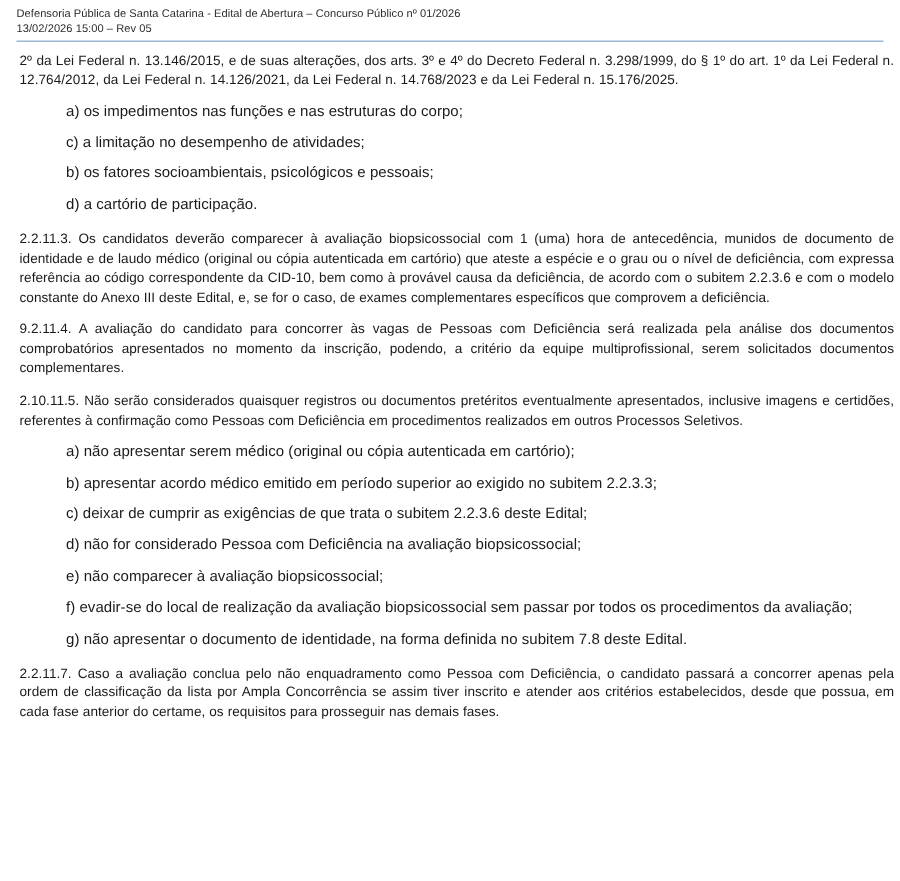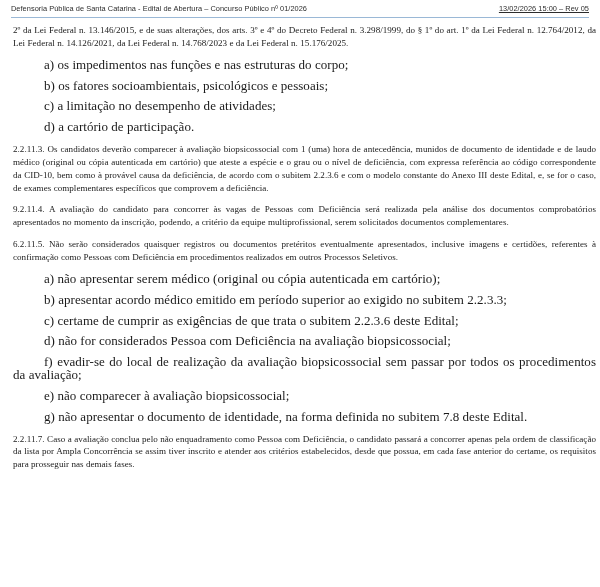--- a/index.html
+++ b/index.html
@@ -33,53 +33,52 @@
     display: flex;
     align-items: baseline;
     justify-content: space-between;
     font-size: 7.4px;
     line-height: 10px;
     color: #2c2c2c;
     padding-bottom: 3px;
     border-bottom: 1.1px solid #9ab8d6;
     white-space: nowrap;
     letter-spacing: 0.005em;
+    flex-direction: column;
   }
   .doc-header .hdr-left {
     text-align: left;
   }
   .doc-header .hdr-right {
     text-align: center;
-    text-decoration: underline;
   }
 
   
   .doc-body {
     margin: 0 4px 0 13px;
     padding-top: 6px;
-    font-family: Liberation Serif, serif;
   }
 
   p.para {
     margin: 0 0 9px 0;
     font-size: 9.05px;
     line-height: 12.85px;
     text-align: justify;
     text-justify: inter-word;
     letter-spacing: 0.003em;
     word-spacing: 0.01em;
   }
   p.para:last-child {
     margin-bottom: 0;
   }
 
   
   p.item {
     margin: 0 0 9px 0;
-    font-size: 13px;
+    font-size: 10px;
     line-height: 12.85px;
     text-align: justify;
     text-justify: inter-word;
     text-indent: 31px;
     letter-spacing: 0.003em;
   }
 
   
   p.item + p.item {
     margin-top: -1px;
@@ -91,29 +90,29 @@
 <div class="page">
 
   <div class="doc-header">
     <span class="hdr-left">Defensoria Pública de Santa Catarina - Edital de Abertura – Concurso Público nº 01/2026</span>
     <span class="hdr-right">13/02/2026 15:00 – Rev 05</span>
   </div>
 
   <div class="doc-body">
       <p class="para">2º da Lei Federal n. 13.146/2015, e de suas alterações, dos arts. 3º e 4º do Decreto Federal n. 3.298/1999, do § 1º do art. 1º da Lei Federal n. 12.764/2012, da Lei Federal n. 14.126/2021, da Lei Federal n. 14.768/2023 e da Lei Federal n. 15.176/2025.</p>
       <p class="item">a) os impedimentos nas funções e nas estruturas do corpo;</p>
+      <p class="item">c) a limitação no desempenho de atividades;</p>
       <p class="item">b) os fatores socioambientais, psicológicos e pessoais;</p>
-      <p class="item">c) a limitação no desempenho de atividades;</p>
       <p class="item">d) a cartório de participação.</p>
       <p class="para">2.2.11.3. Os candidatos deverão comparecer à avaliação biopsicossocial com 1 (uma) hora de antecedência, munidos de documento de identidade e de laudo médico (original ou cópia autenticada em cartório) que ateste a espécie e o grau ou o nível de deficiência, com expressa referência ao código correspondente da CID-10, bem como à provável causa da deficiência, de acordo com o subitem 2.2.3.6 e com o modelo constante do Anexo III deste Edital, e, se for o caso, de exames complementares específicos que comprovem a deficiência.</p>
       <p class="para">9.2.11.4. A avaliação do candidato para concorrer às vagas de Pessoas com Deficiência será realizada pela análise dos documentos comprobatórios apresentados no momento da inscrição, podendo, a critério da equipe multiprofissional, serem solicitados documentos complementares.</p>
-      <p class="para">6.2.11.5. Não serão considerados quaisquer registros ou documentos pretéritos eventualmente apresentados, inclusive imagens e certidões, referentes à confirmação como Pessoas com Deficiência em procedimentos realizados em outros Processos Seletivos.</p>
+      <p class="para">2.10.11.5. Não serão considerados quaisquer registros ou documentos pretéritos eventualmente apresentados, inclusive imagens e certidões, referentes à confirmação como Pessoas com Deficiência em procedimentos realizados em outros Processos Seletivos.</p>
       <p class="item">a) não apresentar serem médico (original ou cópia autenticada em cartório);</p>
       <p class="item">b) apresentar acordo médico emitido em período superior ao exigido no subitem 2.2.3.3;</p>
-      <p class="item">c) certame de cumprir as exigências de que trata o subitem 2.2.3.6 deste Edital;</p>
-      <p class="item">d) não for considerados Pessoa com Deficiência na avaliação biopsicossocial;</p>
+      <p class="item">c) deixar de cumprir as exigências de que trata o subitem 2.2.3.6 deste Edital;</p>
+      <p class="item">d) não for considerado Pessoa com Deficiência na avaliação biopsicossocial;</p>
+      <p class="item">e) não comparecer à avaliação biopsicossocial;</p>
       <p class="item">f) evadir-se do local de realização da avaliação biopsicossocial sem passar por todos os procedimentos da avaliação;</p>
-      <p class="item">e) não comparecer à avaliação biopsicossocial;</p>
       <p class="item">g) não apresentar o documento de identidade, na forma definida no subitem 7.8 deste Edital.</p>
       <p class="para">2.2.11.7. Caso a avaliação conclua pelo não enquadramento como Pessoa com Deficiência, o candidato passará a concorrer apenas pela ordem de classificação da lista por Ampla Concorrência se assim tiver inscrito e atender aos critérios estabelecidos, desde que possua, em cada fase anterior do certame, os requisitos para prosseguir nas demais fases.</p>
     </div>
 
 </div>
 
 </body></html>

